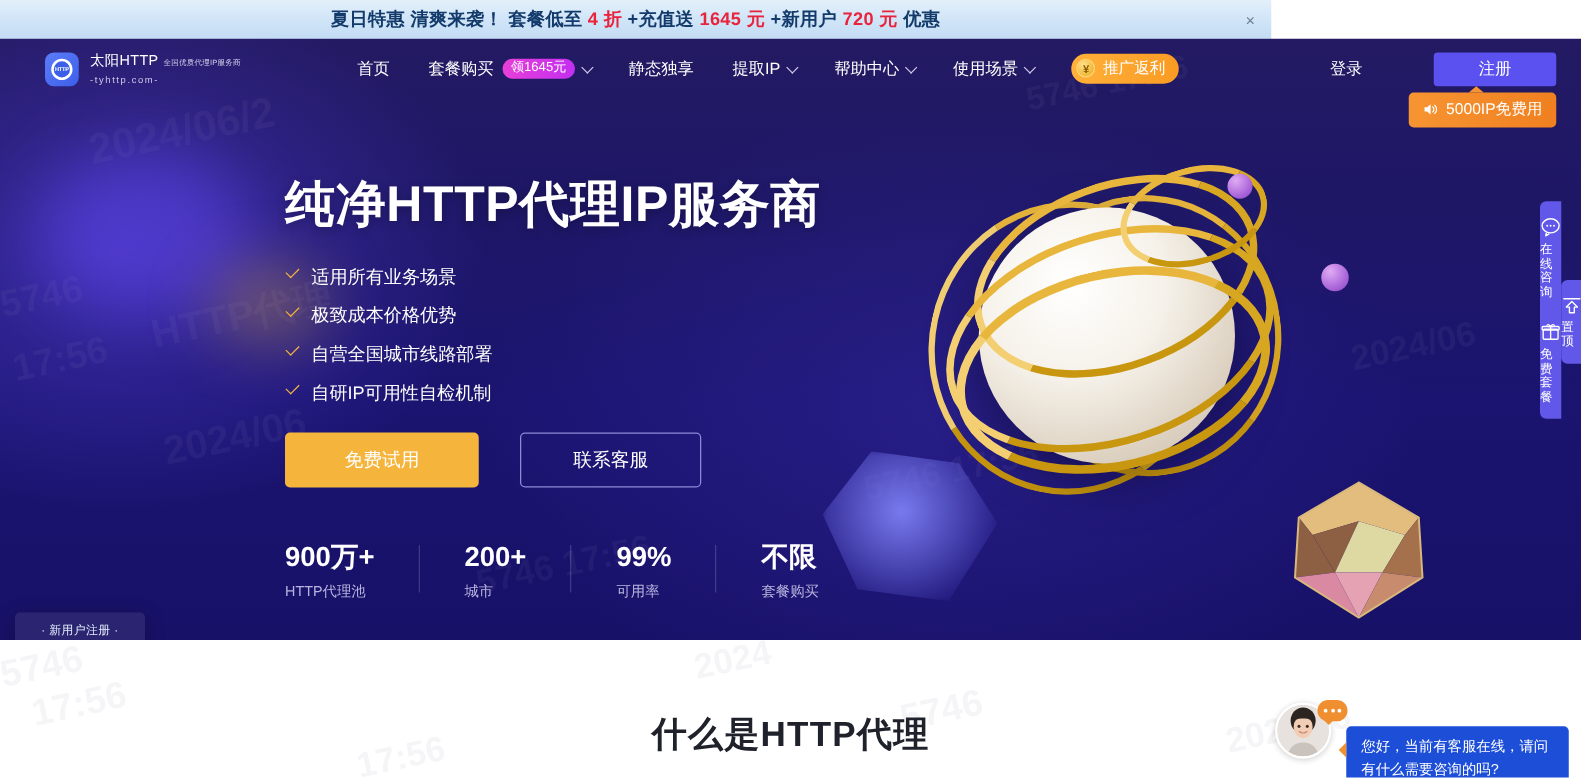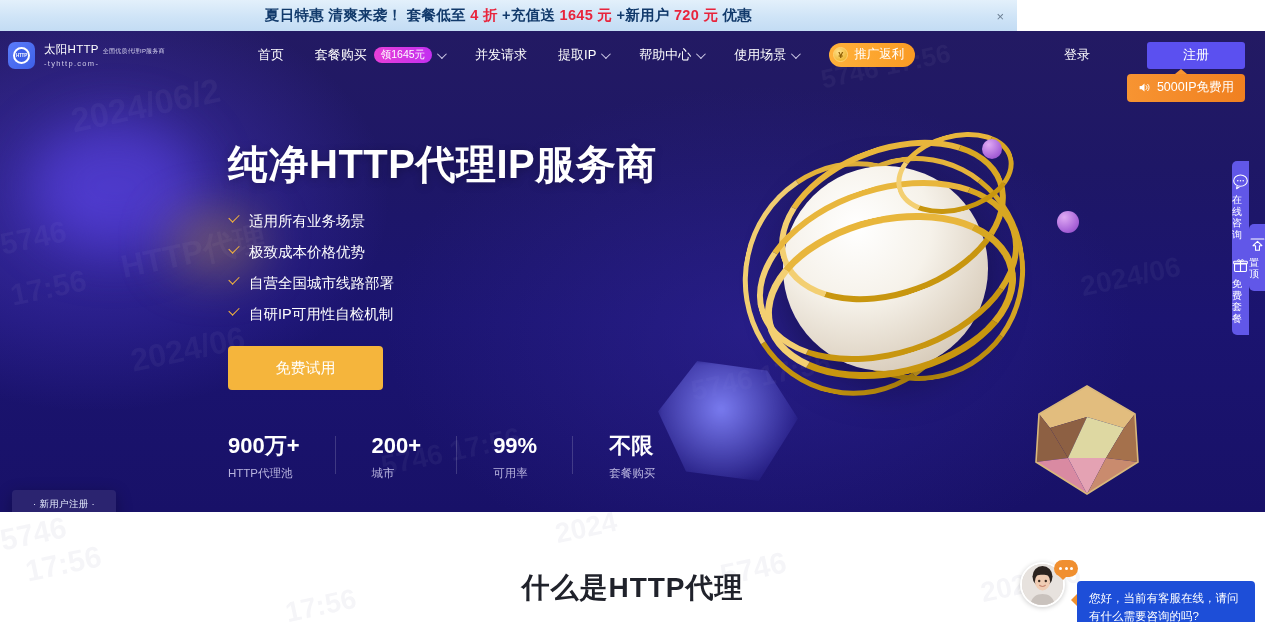--- a/index.html
+++ b/index.html
@@ -38,21 +38,21 @@
     overflow: hidden;
   }
   .wm { position: absolute; color: rgba(255,255,255,.045); font-weight: bold;
         white-space: nowrap; pointer-events: none; }
 
   
   .nav {
     position: absolute; top: 0; left: 0; width: 1265px; height: 48px;
     display: flex; align-items: center; z-index: 6;
   }
-  .logo-wrap { display: flex; align-items: center; margin-left: 8px; }
+  .logo-wrap { display: flex; align-items: center; margin-left: 36px; }
   .logo-mark {
     width: 27px; height: 27px; border-radius: 7px;
     background: linear-gradient(135deg,#5b7cfa,#3d5fe8);
     display: flex; align-items: center; justify-content: center;
     position: relative;
   }
   .logo-mark .gear {
     width: 17px; height: 17px; border-radius: 50%;
     border: 2.4px solid #ffffff; background: #3d5fe8;
     display: flex; align-items: center; justify-content: center;
@@ -314,21 +314,21 @@
       <div class="nav-items" id="nav-items">
           <div class="nav-item">
             <span>首页</span>
           </div>
           <div class="nav-item">
             <span>套餐购买</span>
             <span class="badge-pink">领1645元</span>
             <span class="caret"></span>
           </div>
           <div class="nav-item">
-            <span>并发请求</span>
+            <span>静态独享</span>
           </div>
           <div class="nav-item">
             <span>提取IP</span>
             <span class="caret"></span>
           </div>
           <div class="nav-item">
             <span>帮助中心</span>
             <span class="caret"></span>
           </div>
           <div class="nav-item">
@@ -400,20 +400,21 @@
             <span class="tick"></span>
             <span class="bullet-text">自营全国城市线路部署</span>
           </div>
           <div class="bullet">
             <span class="tick"></span>
             <span class="bullet-text">自研IP可用性自检机制</span>
           </div>
         </div>
       <div class="cta-row">
         <div class="btn-primary">免费试用</div>
+        <div class="btn-ghost">联系客服</div>
       </div>
       <div class="stats" id="hero-stats">
           <div class="stat">
             <div class="stat-num">900万+</div>
             <div class="stat-label">HTTP代理池</div>
           </div>
           <div class="stat">
             <div class="stat-num">200+</div>
             <div class="stat-label">城市</div>
           </div>

